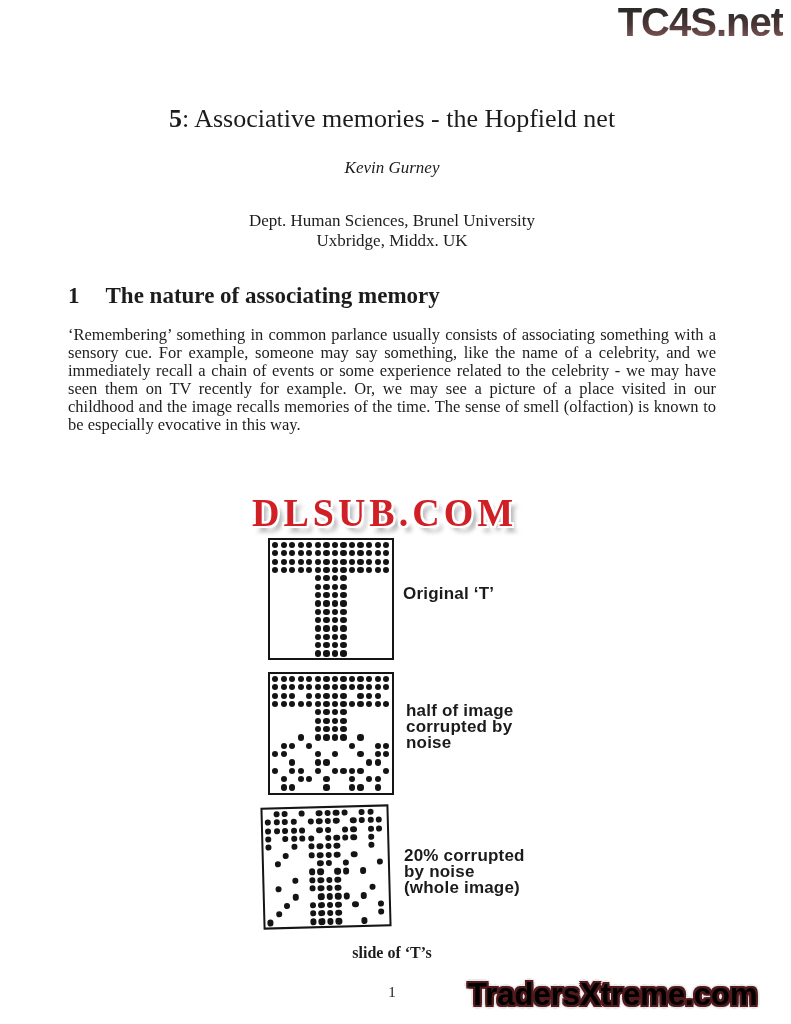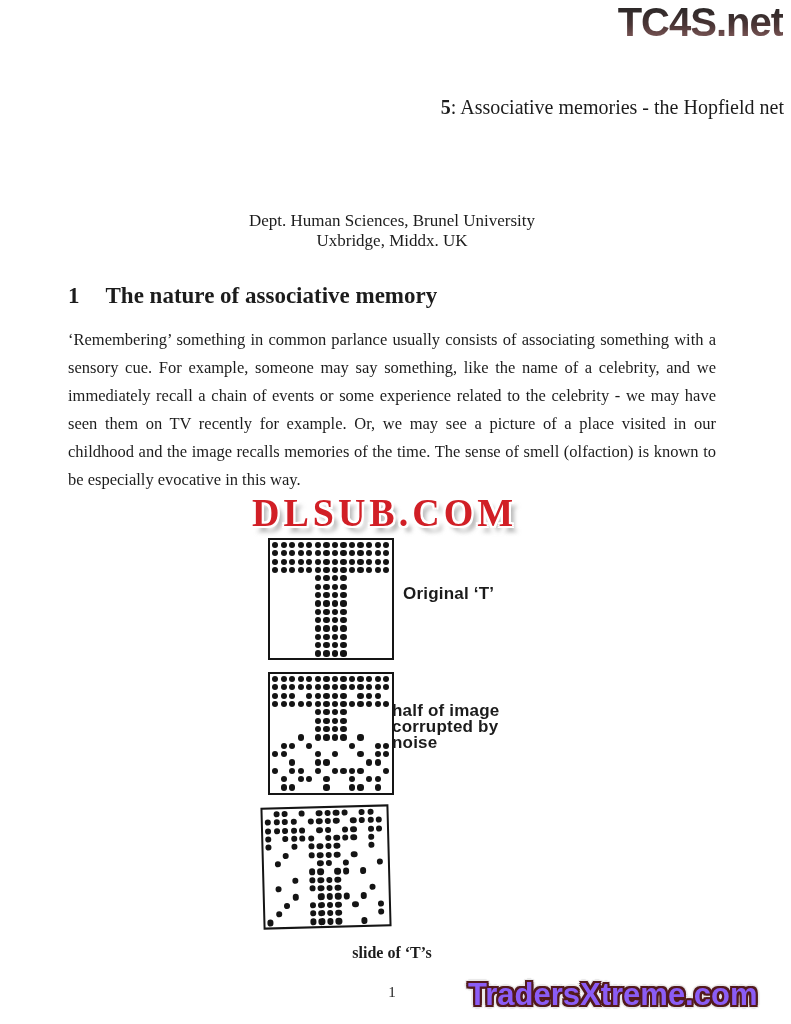--- a/index.html
+++ b/index.html
@@ -28,42 +28,42 @@
     text-shadow:
       -2px 0 0 #fff, 2px 0 0 #fff, 0 -2px 0 #fff, 0 2px 0 #fff,
       -2px -2px 0 #fff, 2px 2px 0 #fff, -2px 2px 0 #fff, 2px -2px 0 #fff,
       5px 6px 4px rgba(140,140,140,0.65);
     transform:scaleY(1.05);
   }
   .wm-traders{
     position:absolute;left:468px;top:977px;
     font-family:"Liberation Sans", sans-serif;
     font-weight:900;font-size:31px;letter-spacing:0px;
-    color:#8b5cf6;
+    color:#000000;
     text-shadow:
       -2px 0 0 #521a1d, 2px 0 0 #521a1d, 0 -2px 0 #521a1d, 0 2px 0 #521a1d,
       -2px -2px 0 #521a1d, 2px 2px 0 #521a1d, -2px 2px 0 #521a1d, 2px -2px 0 #521a1d,
       -4px 0 1px #e8e8e8, 4px 0 1px #e8e8e8, 0 -4px 1px #e8e8e8, 0 4px 1px #e8e8e8,
       -3px -3px 1px #e8e8e8, 3px 3px 1px #e8e8e8, -3px 3px 1px #e8e8e8, 3px -3px 1px #e8e8e8;
   }
   
   .centered{position:absolute;left:0;width:784px;text-align:center;}
-  .doc-title{top:96px;font-size:20px;text-align:right;}
+  .doc-title{top:104px;font-size:26px;}
   .doc-title .tnum{font-weight:700;}
   .doc-author{top:158px;font-size:17px;font-style:italic;}
   .doc-affil{top:199px;font-size:17px;line-height:20px;white-space:pre-line;margin-top:12px;}
   
   .sec-heading{
     position:absolute;left:68px;top:283px;
     font-size:23px;font-weight:700;
   }
   .sec-heading .snum{margin-right:26px;}
   .body-par{
     position:absolute;left:68px;width:648px;
-    font-size:16.5px;line-height:28px;
+    font-size:16.5px;line-height:18px;
     text-align:justify;
   }
   .par1{top:326px;}
   .par2{top:450px;text-indent:36px;}
   
   .figbox{
     position:absolute;
     border:2px solid #151515;
     background:#fff;
     padding:1px;
@@ -77,40 +77,41 @@
     content:'';position:absolute;left:1px;top:1px;
     width:6.3px;height:6.1px;background:#141414;border-radius:50%;
   }
   .figlabel{
     position:absolute;
     font-family:"Liberation Sans", sans-serif;
     font-weight:700;font-size:17px;line-height:16px;
     color:#1b1b1b;white-space:pre-line;letter-spacing:0.2px;
   }
   .lab1{left:403px;top:586px;}
-  .lab2{left:392px;top:703px;}
+  .lab2{left:406px;top:703px;}
   .lab3{left:404px;top:848px;}
   .fig-caption{top:944px;font-size:16px;font-weight:700;}
   .page-num{top:984px;font-size:15px;}
 </style>
 </head>
 <body>
 
 <div class="page">
 
   <div class="wm-tc4s">TC4S.net</div>
 
   <div class="centered doc-title">
     <span class="tnum">5</span><span>:  Associative memories - the Hopfield net</span>
   </div>
+  <div class="centered doc-author">Kevin Gurney</div>
   <div class="centered doc-affil">Dept. Human Sciences, Brunel University
 Uxbridge, Middx. UK</div>
 
   <div class="sec-heading">
-    <span class="snum">1</span><span>The nature of associative memory</span>
+    <span class="snum">1</span><span>The nature of associating memory</span>
   </div>
 
   <div class="body-par par1">‘Remembering’ something in common parlance usually consists of associating something with a sensory cue.  For example, someone may say something, like the name of a celebrity, and we immediately recall a chain of events or some experience related to the celebrity - we may have seen them on TV recently for example.  Or, we may see a picture of a place visited in our childhood and the image recalls memories of the time.  The sense of smell (olfaction) is known to be especially evocative in this way.</div>
 
   <div class="wm-dlsub">DLSUB.COM</div>
 
   <div class="figbox fig1">
       <div class="dot-row">
         <span class="dot on"></span>
         <span class="dot on"></span>
@@ -787,19 +788,22 @@
         <span class="dot on"></span>
         <span class="dot on"></span>
         <span class="dot on"></span>
         <span class="dot"></span>
         <span class="dot"></span>
         <span class="dot on"></span>
         <span class="dot"></span>
         <span class="dot"></span>
       </div>
     </div>
+  <div class="figlabel lab3">20% corrupted
+by noise
+(whole image)</div>
 
   <div class="centered fig-caption">slide of ‘T’s</div>
 
   <div class="centered page-num">1</div>
   <div class="wm-traders">TradersXtreme.com</div>
 
 </div>
 
 </body></html>

